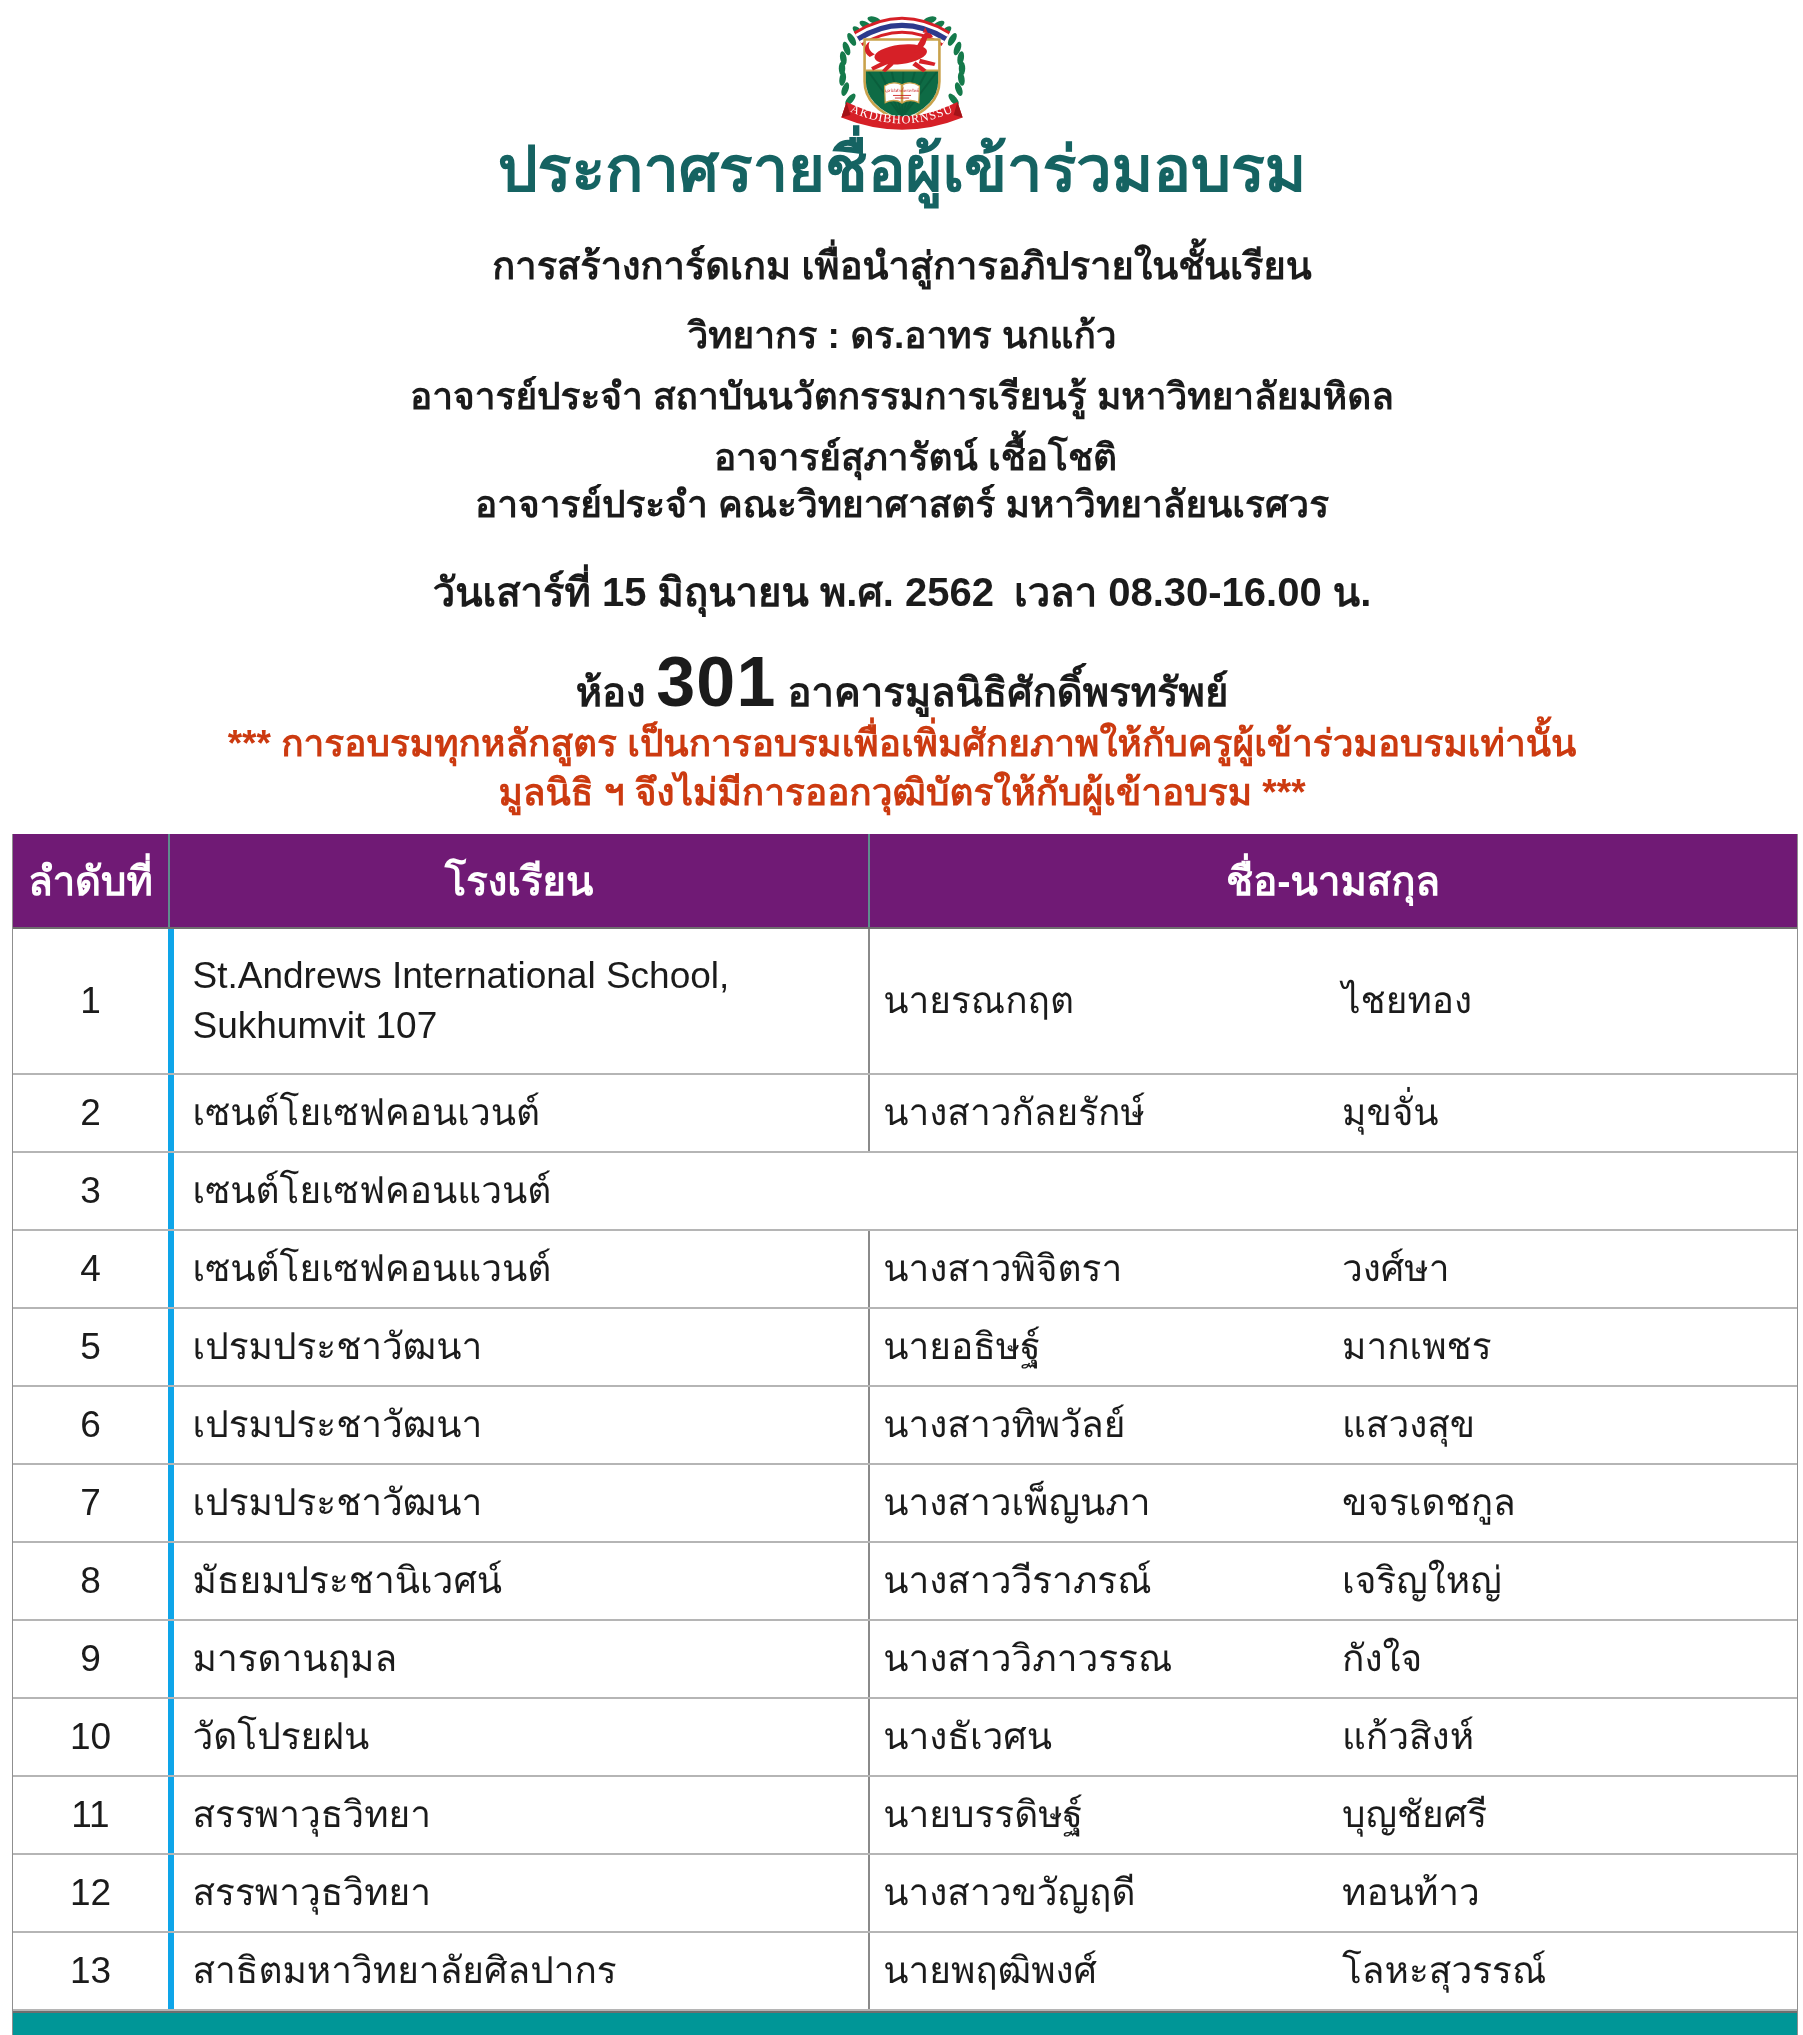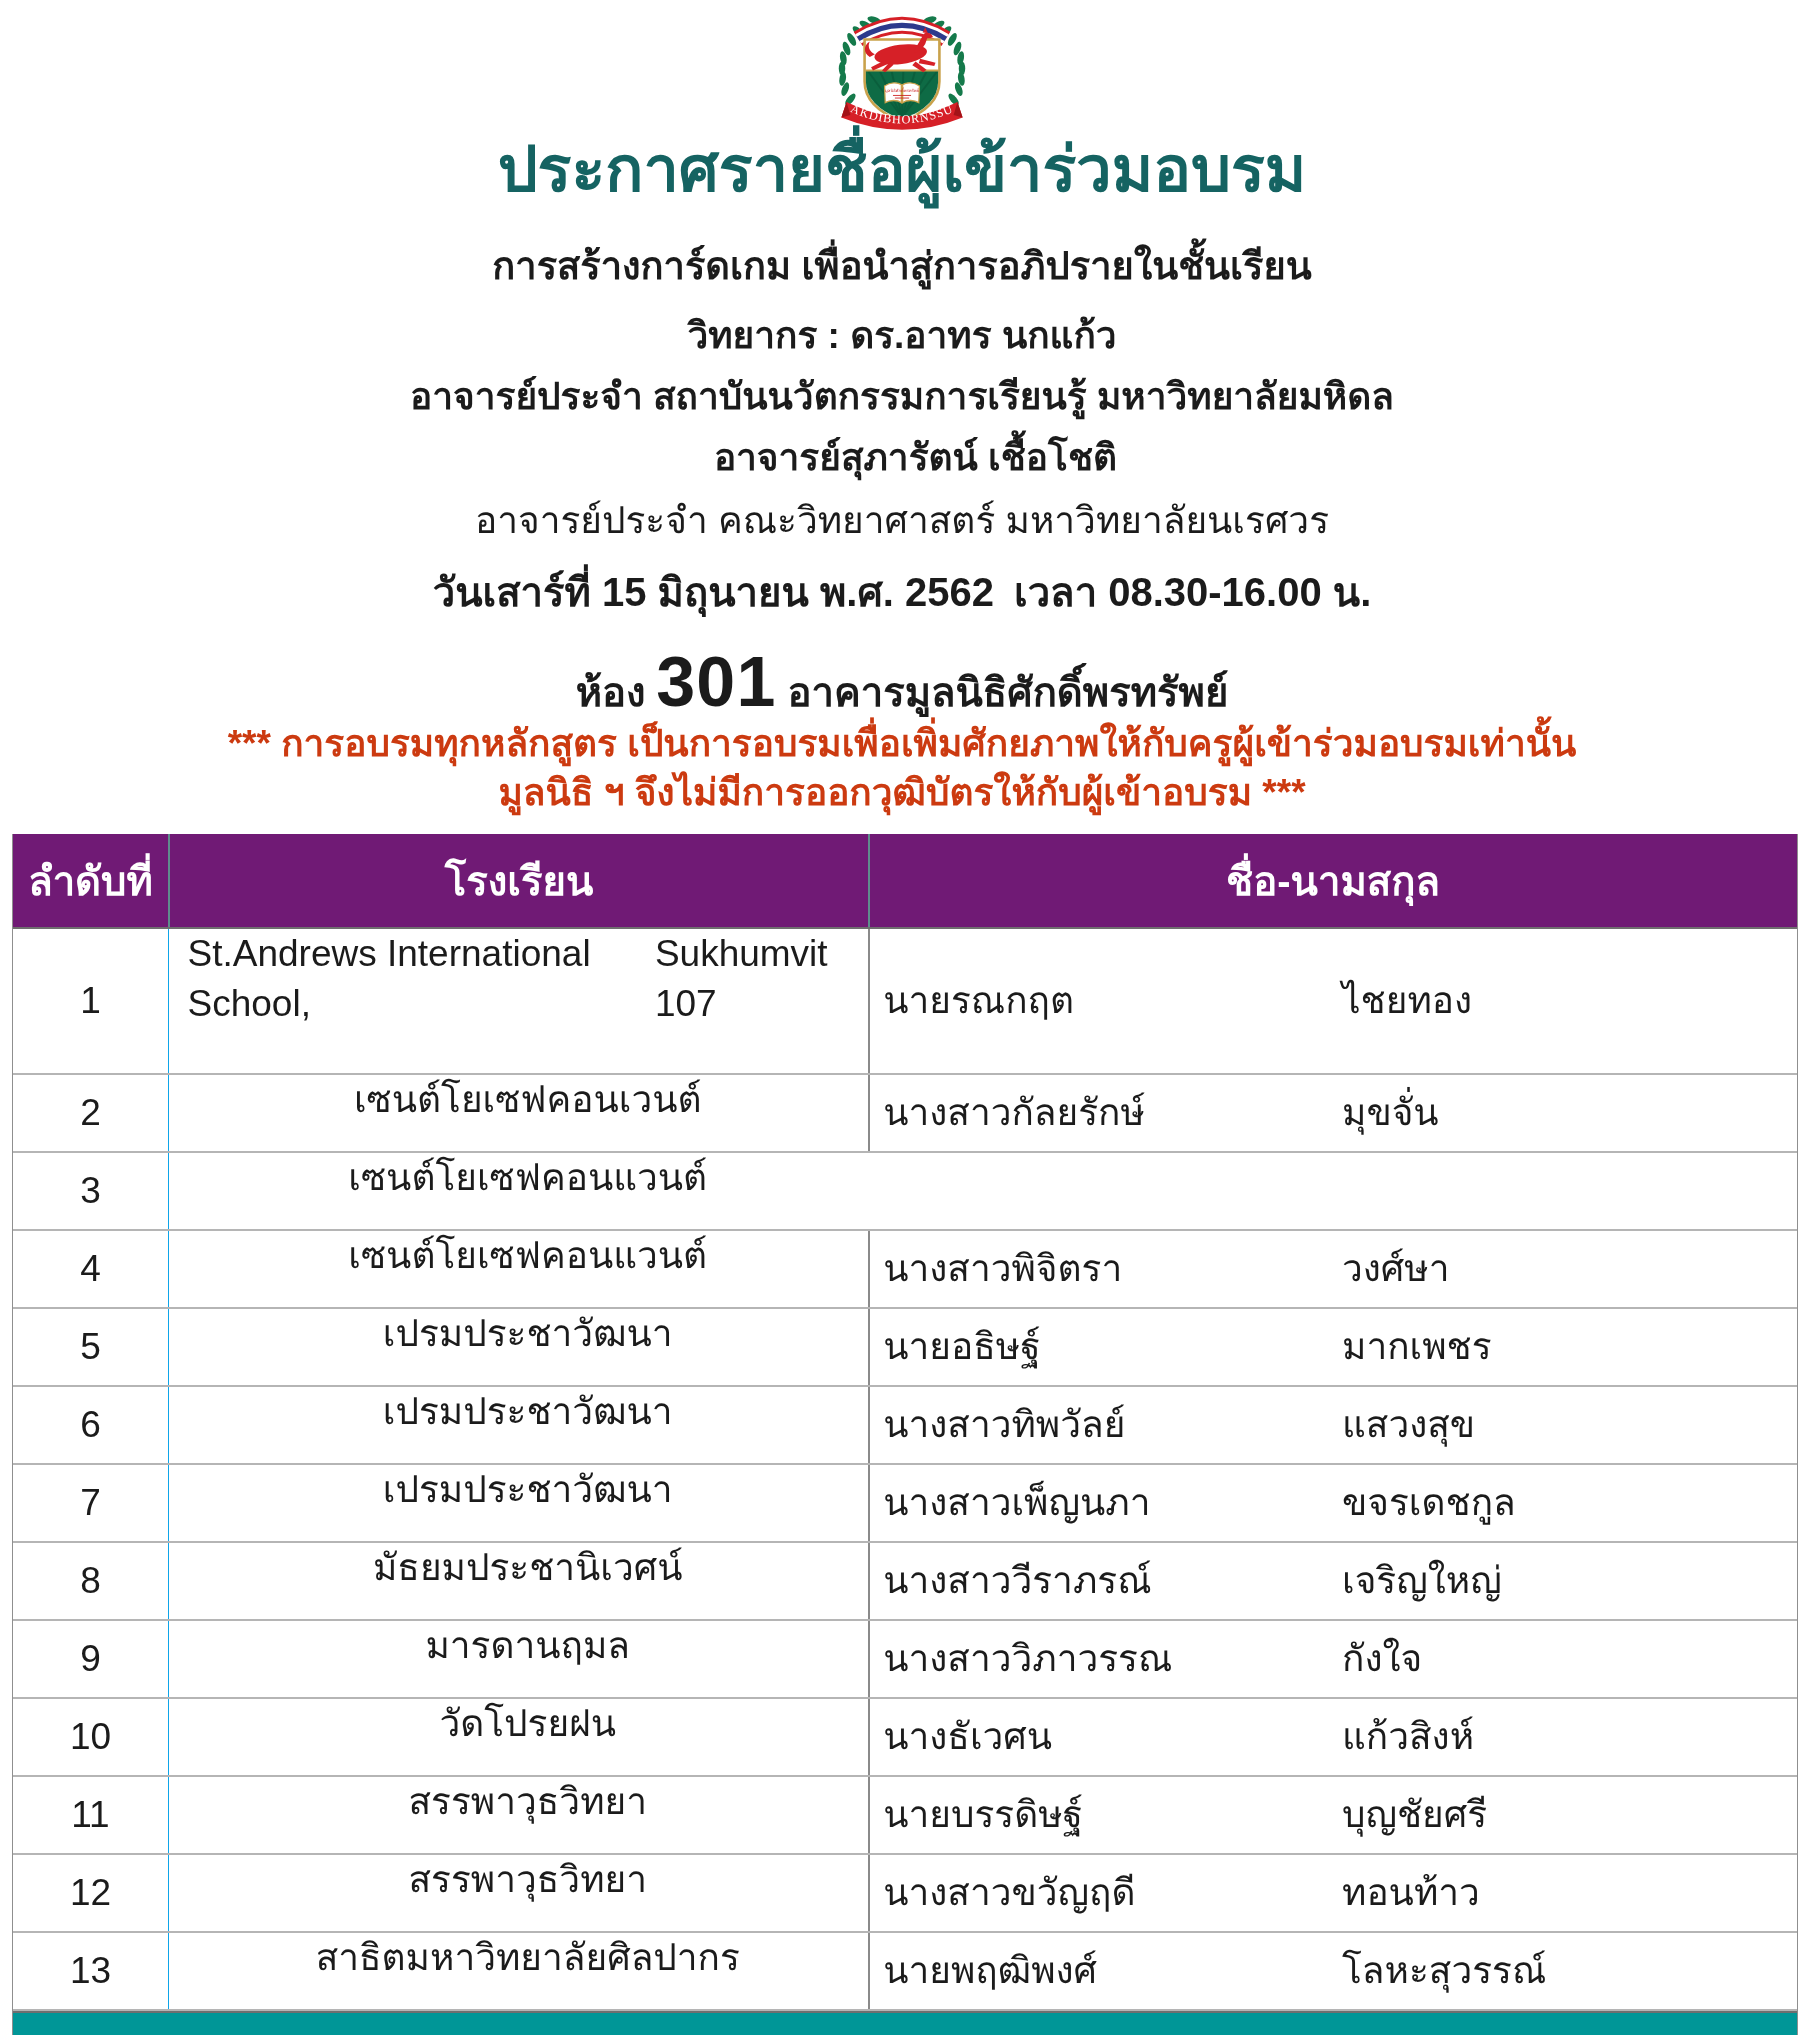--- a/index.html
+++ b/index.html
@@ -8,21 +8,21 @@
     font-family:"Liberation Sans","DejaVu Sans",sans-serif;color:#1b1b1b;
   }
   .abs{position:absolute;left:0;right:0;text-align:center;}
   .logo-wrap{top:4px;}
   .logo-wrap svg{display:block;margin:0 auto;}
   .doc-title{top:124px;font-size:63px;font-weight:bold;color:#156362;line-height:1.45;}
   .course{top:239px;font-size:38px;font-weight:bold;line-height:1.45;}
   .speaker{top:309px;font-size:37px;font-weight:bold;line-height:1.45;}
   .affil1{top:370px;font-size:37px;font-weight:bold;line-height:1.45;}
   .speaker2{top:431px;font-size:37px;font-weight:bold;line-height:1.45;margin-left:27px;}
-  .affil2{top:494px;font-size:37px;font-weight:normal;line-height:1.45;}
+  .affil2{top:478px;font-size:37px;font-weight:bold;line-height:1.45;}
   .date-line{top:562px;font-size:40px;font-weight:bold;line-height:1.5;
     display:flex;justify-content:center;gap:20px;}
   .room-line{top:626px;font-size:40px;font-weight:bold;line-height:1.6;
     display:flex;justify-content:center;align-items:baseline;gap:10.6px;}
   .room-num{font-size:70px;font-weight:600;letter-spacing:1.3px;}
   .warn{font-size:37px;font-weight:bold;color:#cc3a10;line-height:1.4;}
   .warn1{top:718px;}
   .warn2{top:767px;}
 
   
@@ -38,21 +38,21 @@
   .thead .hcell{display:flex;align-items:center;justify-content:center;line-height:1.3;box-sizing:border-box;}
   .thead .hcell + .hcell{border-left:2px solid #5f8d8d;}
   .tbody{width:100%;}
   .trow{
     display:grid;grid-template-columns:155px 700px 928px;height:78px;
     border-bottom:2px solid #b5b5b5;box-sizing:border-box;font-size:37px;
   }
   .trow.tall{height:146px;}
   .cell{box-sizing:border-box;line-height:1.35;}
   .c-no{display:flex;align-items:center;justify-content:center;}
-  .c-school{display:flex;flex-direction:row;justify-content:center;padding-left:18.5px;border-left:1px solid #0ea5e9;}
+  .c-school{display:flex;flex-direction:column;justify-content:center;padding-left:18.5px;border-left:6px solid #0ea5e9;}
   .c-name{display:flex;align-items:center;border-left:2px solid #8a8a8a;}
   .fname{display:inline-block;width:472px;padding-left:13.2px;box-sizing:border-box;}
   .lname{display:inline-block;}
   .tfoot{
     height:26px;background:#009697;box-sizing:border-box;
     border-top:2px solid #6f6f6f;border-bottom:2px solid #6f6f6f;
   }
 </style>
 </head>
 <body>

